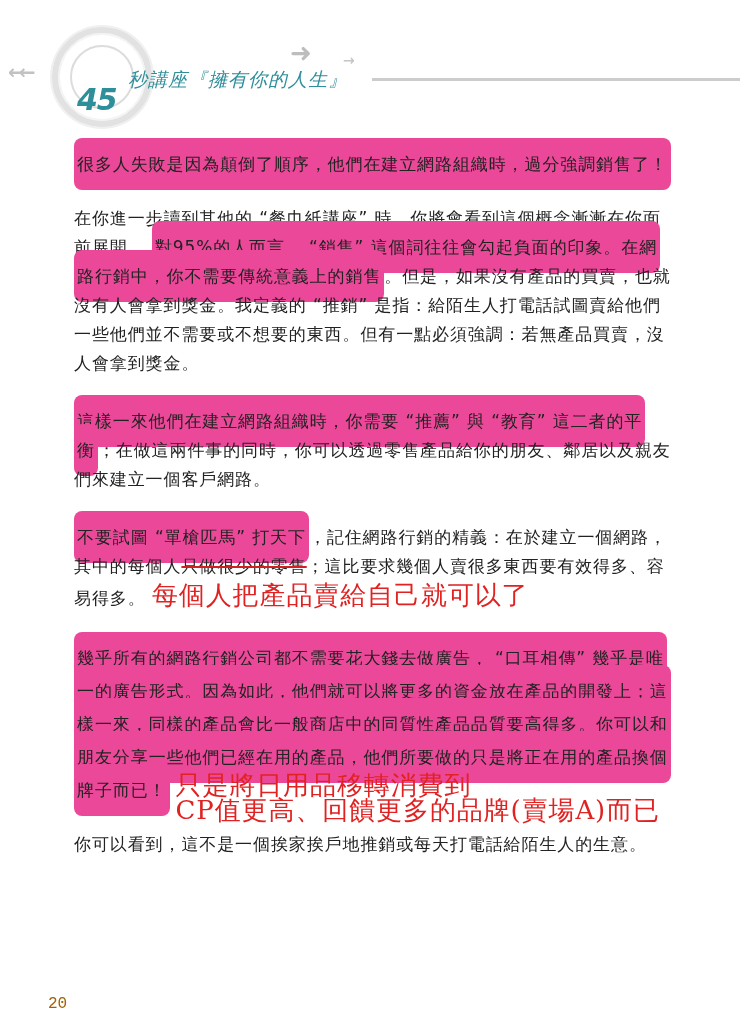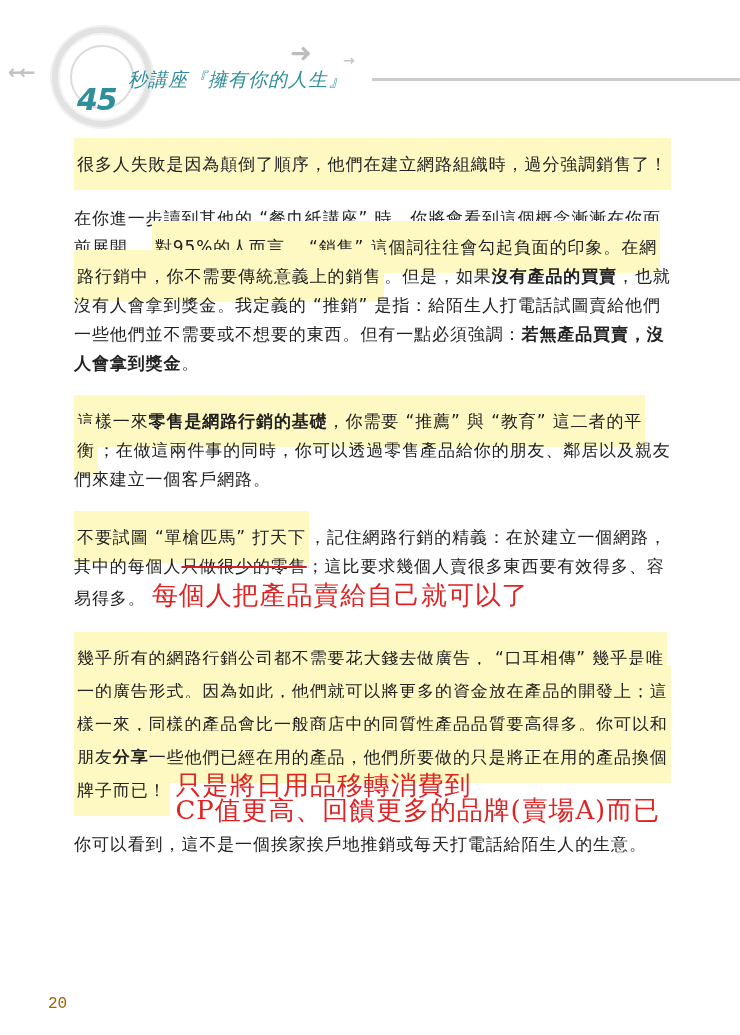--- a/index.html
+++ b/index.html
@@ -42,24 +42,24 @@
     .title-text {
       position: absolute; left: 128px; top: 67px; font-size: 19px; color: #2e8e9a;
       letter-spacing: 1px;
       font-style: italic;
     }
 
     
     .body { position: absolute; left: 74px; top: 150px; width: 600px; }
     .para { font-size: 17px; line-height: 29px; letter-spacing: 0.9px; margin-bottom: 29px; }
     .hl {
-      background: #fef9c3; border-radius: 0; padding: 16px 3px;
+      background: #ec4899; border-radius: 8px; padding: 16px 3px;
       -webkit-box-decoration-break: clone; box-decoration-break: clone;
     }
-    .b { font-weight: bold; }
+    .b { font-weight: normal; }
     .strike { text-decoration: line-through; text-decoration-color: #d22020; text-decoration-thickness: 2px; }
     .note-red { color: #e02222; font-family: "DejaVu Serif", "Liberation Serif", serif; font-size: 26px; }
     .note-block { display: inline-block; vertical-align: top; line-height: 22px; margin-left: 6px; }
     .p1 { margin-bottom: 25px; }
     .p6 { line-height: 33px; margin-bottom: 0; }
 
     .page-number {
       position: absolute; left: 48px; top: 995px; font-size: 16px; color: #a16207;
       font-family: Liberation Mono, monospace;
     }
@@ -86,21 +86,21 @@
       <span class="hl">很多人失敗是因為顛倒了順序，他們在建立網路組織時，過分強調銷售了！</span>
     </p>
 
     <p class="para">
       <span>在你進一步讀到其他的 “餐巾紙講座” 時，你將會看到這個概念漸漸在你面前展開。</span>
       <span class="hl">對95%的人而言， “銷售” 這個詞往往會勾起負面的印象。在網路行銷中，你不需要傳統意義上的銷售</span><span>。但是，如果</span><span class="b">沒有產品的買賣</span><span>，也就沒有人會拿到獎金。我定義的 “推銷” 是指：給陌生人打電話試圖賣給他們一些他們並不需要或不想要的東西。但有一點必須強調：</span><span class="b">若無產品買賣，沒人會拿到獎金</span><span>。</span>
     </p>
 
 
     <p class="para">
-      <span class="hl"><span>這樣一來</span><span class="b">零售是網路行銷的基礎</span><span>，你需要 “推薦” 與 “教育” 這二者的平衡</span></span><span>；在做這兩件事的同時，你可以透過零售產品給你的朋友、鄰居以及親友們來建立一個客戶網路。</span>
+      <span class="hl"><span>這樣一來</span><span class="b">他們在建立網路組織時</span><span>，你需要 “推薦” 與 “教育” 這二者的平衡</span></span><span>；在做這兩件事的同時，你可以透過零售產品給你的朋友、鄰居以及親友們來建立一個客戶網路。</span>
     </p>
 
     <p class="para">
       <span class="hl">不要試圖 “單槍匹馬” 打天下</span><span>，記住網路行銷的精義：在於建立一個網路，其中的每個人</span><span class="strike">只做很少的零售</span><span>；這比要求幾個人賣很多東西要有效得多、容易得多。</span>
       <span class="note-red">每個人把產品賣給自己就可以了</span>
     </p>
 
     <p class="para p6">
       <span class="hl"><span>幾乎所有的網路行銷公司都不需要花大錢去做廣告， “口耳相傳” 幾乎是唯一的廣告形式。因為如此，他們就可以將更多的資金放在產品的開發上；這樣一來，同樣的產品會比一般商店中的同質性產品品質要高得多。你可以和朋友</span><span class="b">分享</span><span>一些他們已經在用的產品，他們所要做的只是將正在用的產品換個牌子而已！</span></span><span class="note-block"><span class="note-red">只是將日用品移轉消費到</span><br><span class="note-red">CP值更高、回饋更多的品牌(賣場A)而已</span></span>
     </p>

